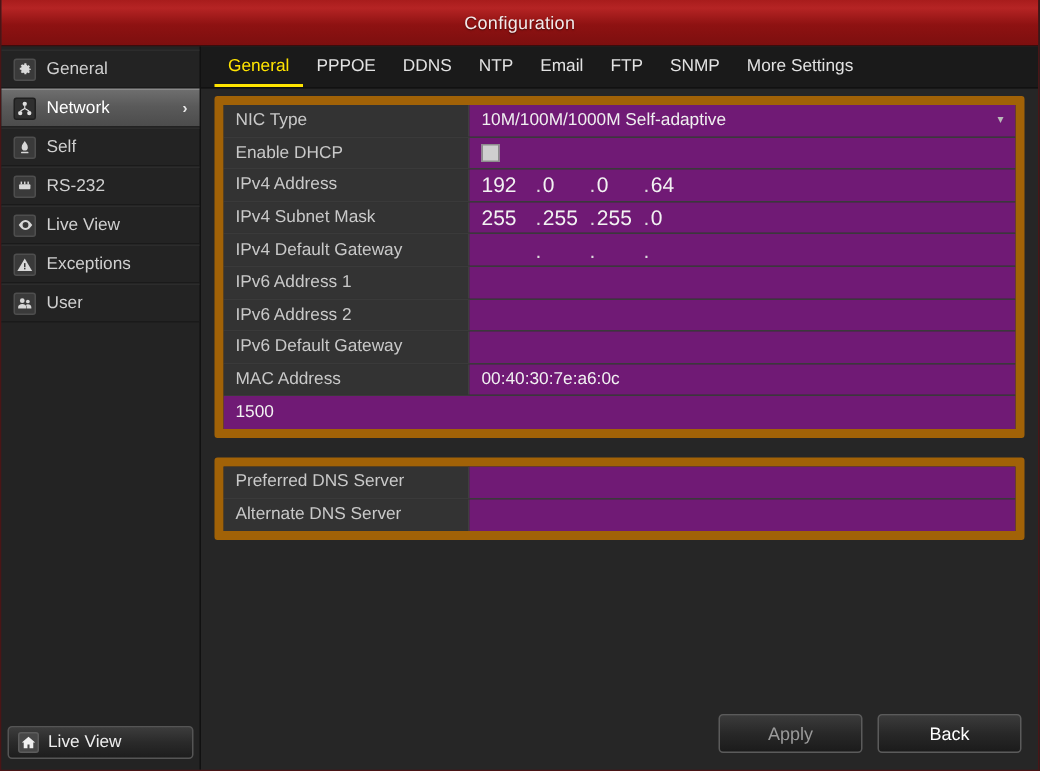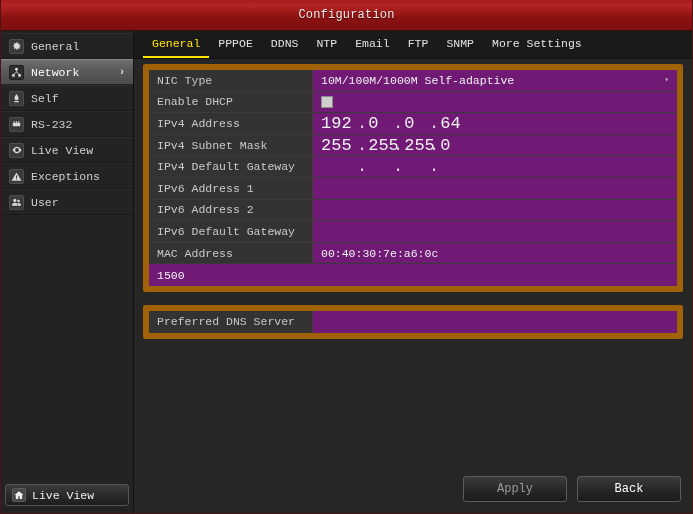--- a/index.html
+++ b/index.html
@@ -14,21 +14,20 @@
 
   .window {
     position: relative;
     width: 693px;
     height: 514px;
     background: #262626;
     border: 1px solid #4a1516;
     border-top: none;
     display: flex;
     flex-direction: column;
-    font-family: Liberation Mono, monospace;
   }
 
   
   .titlebar {
     height: 31px;
     flex: 0 0 31px;
     background: linear-gradient(to bottom, #a81c1c 0%, #b52424 18%, #8e1212 55%, #7d0f0f 100%);
     border-bottom: 1px solid #3a0d0d;
     display: flex;
     align-items: center;
@@ -217,36 +216,36 @@
   .checkbox {
     width: 12px; height: 12px;
     background: #cfcfcf;
     border: 1px solid #8d8d8d;
   }
 
   
   .ip { display: flex; align-items: center; }
   .oct {
     width: 36px;
-    font-size: 17px;
+    font-size: 14px;
     color: #f2f2f2;
     white-space: nowrap;
   }
   .oct .dot { color: #dcdcdc; margin-right: 1px; }
 
   
   .footer {
     flex: 0 0 auto;
     padding: 0 11px 11px 9px;
     display: flex;
     justify-content: flex-end;
     gap: 10px;
   }
   .btn {
-    width: 104px;
+    width: 96px;
     height: 26px;
     border: 1px solid #5b5b5b;
     border-radius: 3px;
     background: linear-gradient(to bottom, #3b3b3b 0%, #282828 50%, #1b1b1b 100%);
     color: #ffffff;
     font-size: 12px;
     display: flex;
     align-items: center;
     justify-content: center;
   }
@@ -458,20 +457,24 @@
 
         </div>
 
         <div class="group">
 
           <div class="row">
             <div class="row-label">Preferred DNS Server</div>
             <div class="row-value plain"></div>
           </div>
 
+          <div class="row">
+            <div class="row-label">Alternate DNS Server</div>
+            <div class="row-value plain"></div>
+          </div>
 
         </div>
 
       </div>
 
       <div class="footer">
         <div class="btn dim">Apply</div>
         <div class="btn">Back</div>
       </div>
 

